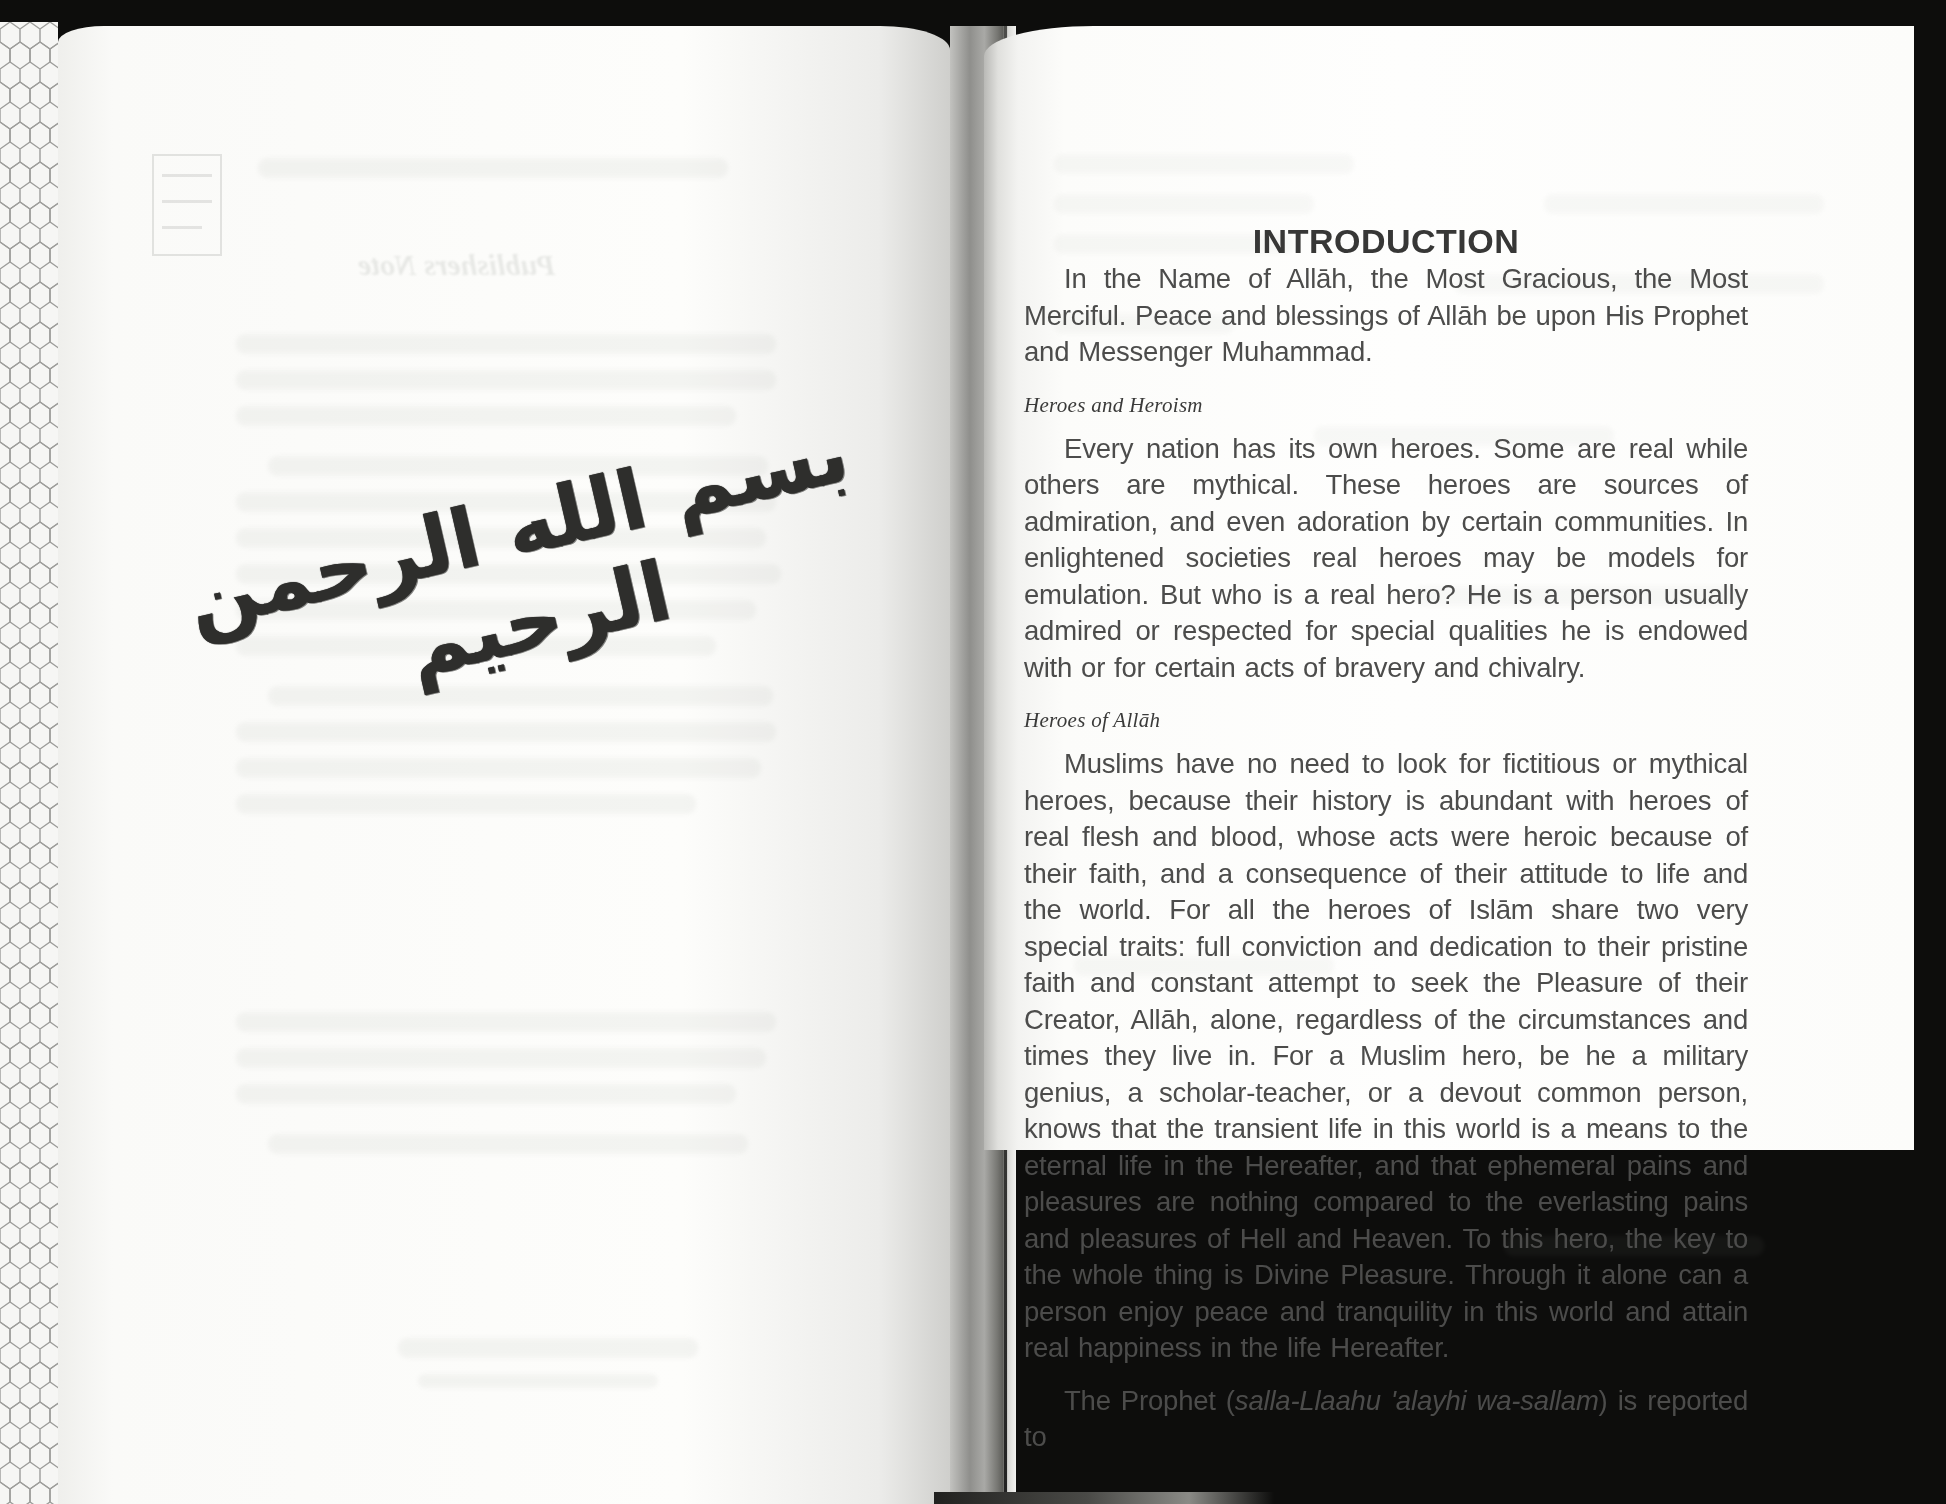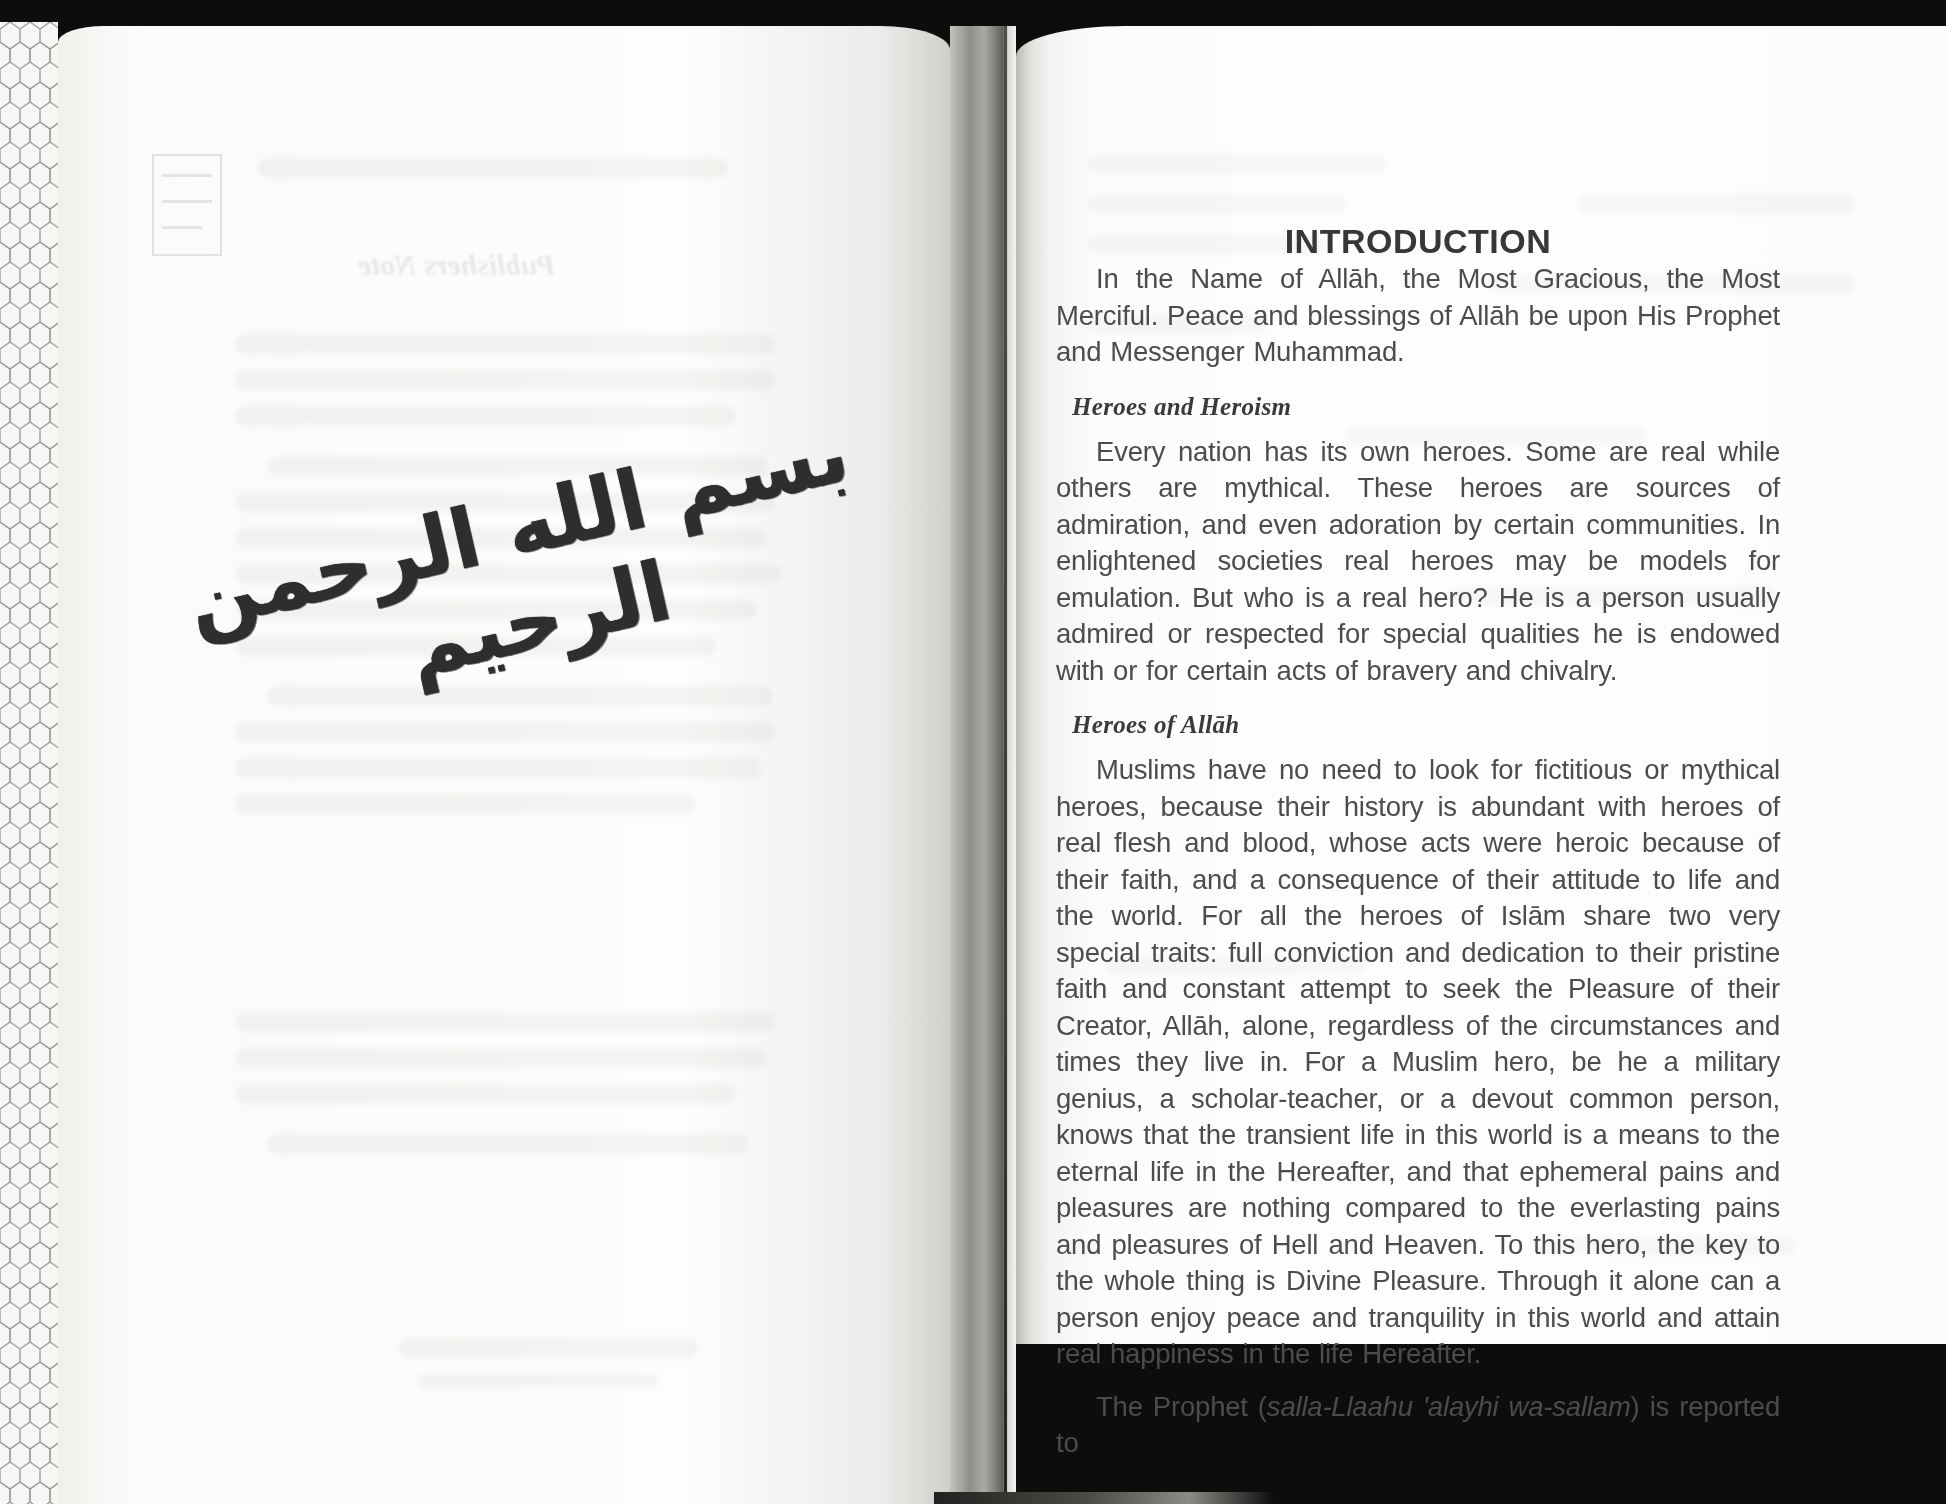--- a/index.html
+++ b/index.html
@@ -30,21 +30,21 @@
   }
   .gutter{
     position:absolute;left:950px;top:26px;width:66px;height:1478px;
     background:linear-gradient(90deg,#c2c2bf 0,#8f8f8c 30%,#a9a9a6 52%,#767672 72%,#5e5e5a 80%,#d9d9d6 88%,#f2f2f0 100%);
   }
   .gutter::after{
     content:"";position:absolute;right:9px;top:0;width:3px;height:100%;
     background:linear-gradient(180deg,#4c4c49,#3a3a37 70%,#222);
   }
   .page-right{
-    position:absolute;left:1016px;top:26px;width:930px;height:1318px;
+    position:absolute;left:984px;top:26px;width:930px;height:1124px;
     background:linear-gradient(90deg,#b9b9b6 0,#e0e0dd 14px,#f3f3f1 34px,#fcfcfa 80px,#fefefd 420px,#fcfcfa 100%);
     border-top-left-radius:110px 30px;
   }
   .bottom-edge{
     position:absolute;left:934px;top:1492px;width:340px;height:12px;
     background:linear-gradient(90deg,#21211f,#4a4a47 45%,#8a8a86 75%,rgba(138,138,134,0));
   }
   
   .ghost-line{
     position:absolute;height:20px;border-radius:9px;background:#9aa097;
@@ -77,23 +77,23 @@
   .rp-title{
     margin:196px 0 0 0;text-align:center;
     font-size:34px;font-weight:bold;color:#373736;letter-spacing:.5px;
   }
   .rp-para{
     margin:0;font-size:27.5px;line-height:36.5px;text-align:justify;
     text-indent:40px;letter-spacing:-.2px;word-spacing:1.5px;
   }
   .rp-para.first{}
   .rp-heading{
-    margin:22px 0 13px 16px;
-    font-family:"Liberation Serif",serif;font-style:italic;font-weight:bold;
-    font-size:25px;color:#3a3a39;letter-spacing:.3px;
+    margin:22px 0 13px 0;
+    font-family:"Liberation Serif",serif;font-style:italic;font-weight:normal;
+    font-size:21px;color:#3a3a39;letter-spacing:.3px;
   }
   .rp-lastline{margin-top:16px;}
   .rp-lastline .it{font-style:italic;}
 </style>
 </head>
 <body>
 
 <div class="stage">
 
   <div class="cover-band"></div>

